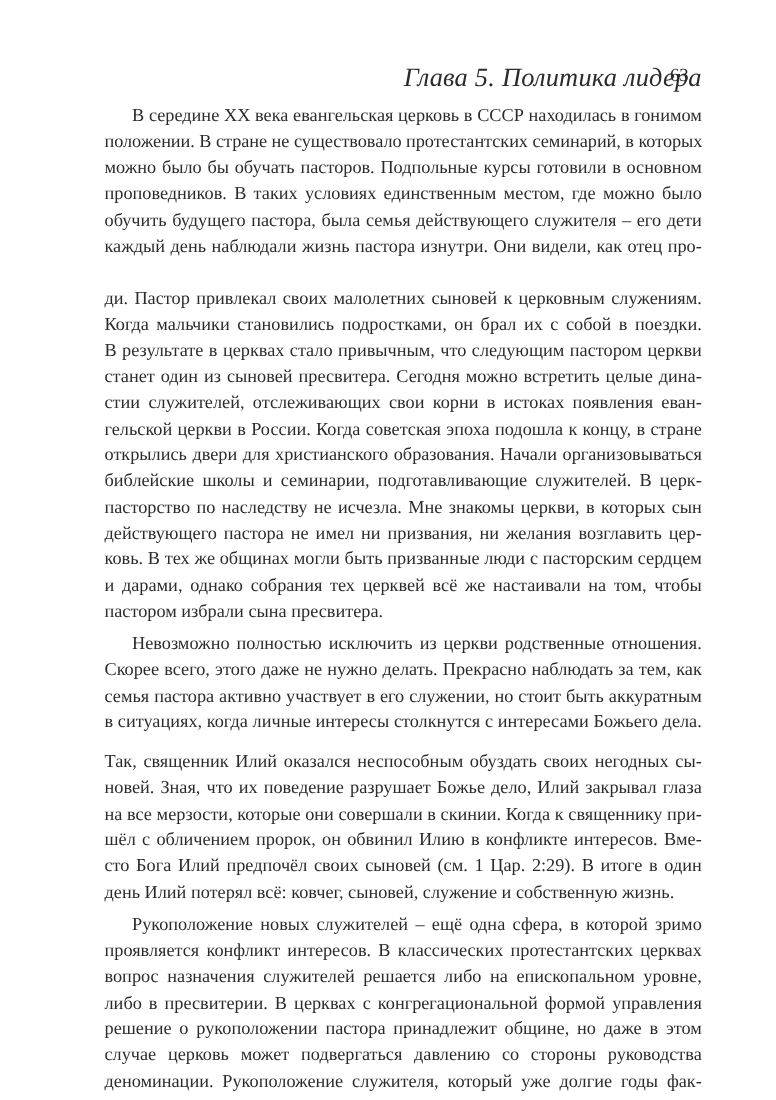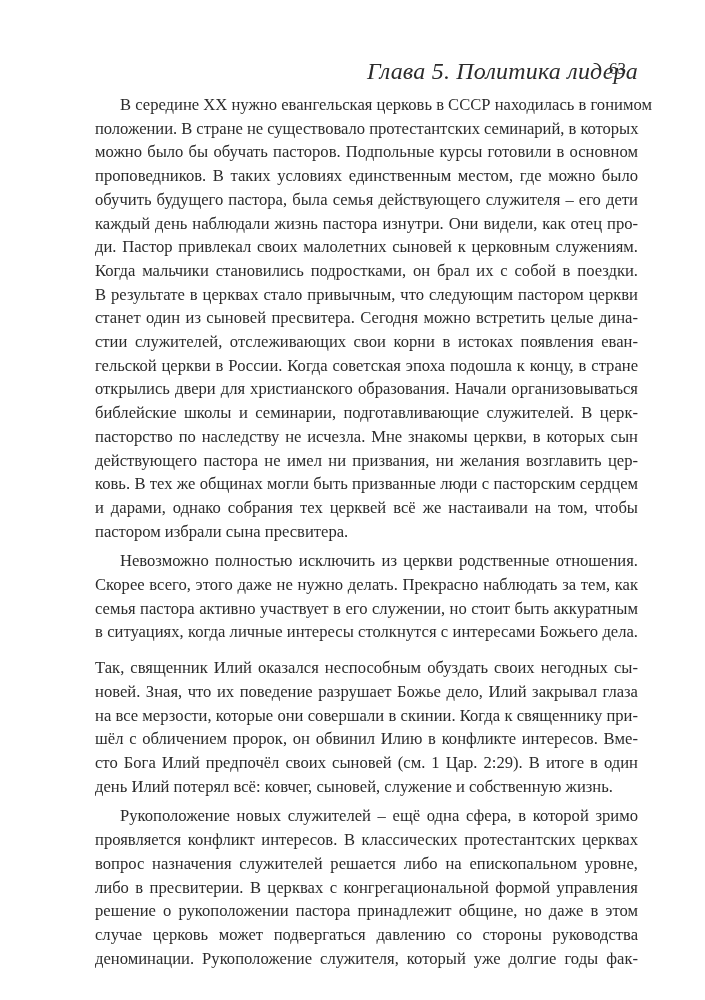--- a/index.html
+++ b/index.html
@@ -21,27 +21,27 @@
 </head>
 <body>
 
 <div class="page">
   <div class="running-head">
     <span class="running-title">Глава 5. Политика лидера</span>
     <span class="page-number">63</span>
   </div>
   <div class="body-text" id="body-text">
       <p class="para">
-        <span class="line" style="display: block;">В середине XX нужно евангельская церковь в СССР находилась в гонимом</span>
+        <span class="line" style="display: block;">В середине XX века евангельская церковь в СССР находилась в гонимом</span>
         <span class="line" style="display: block; letter-spacing: -0.042px;">положении. В стране не существовало протестантских семинарий, в которых</span>
         <span class="line" style="display: block;">можно было бы обучать пасторов. Подпольные курсы готовили в основном</span>
         <span class="line" style="display: block;">проповедников. В таких условиях единственным местом, где можно было</span>
         <span class="line" style="display: block;">обучить будущего пастора, была семья действующего служителя – его дети</span>
         <span class="line" style="display: block;">каждый день наблюдали жизнь пастора изнутри. Они видели, как отец про-</span>
-        <span class="line" style="display: block;">ди. Пастор привлекал своих малолетних сыновей к церковным служениям.</span>
+        <span class="line" style="display: block; margin-top: 24px;">ди. Пастор привлекал своих малолетних сыновей к церковным служениям.</span>
         <span class="line" style="display: block;">Когда мальчики становились подростками, он брал их с собой в поездки.</span>
         <span class="line" style="display: block;">В результате в церквах стало привычным, что следующим пастором церкви</span>
         <span class="line" style="display: block;">станет один из сыновей пресвитера. Сегодня можно встретить целые дина-</span>
         <span class="line" style="display: block;">стии служителей, отслеживающих свои корни в истоках появления еван-</span>
         <span class="line" style="display: block;">гельской церкви в России. Когда советская эпоха подошла к концу, в стране</span>
         <span class="line" style="display: block;">открылись двери для христианского образования. Начали организовываться</span>
         <span class="line" style="display: block;">библейские школы и семинарии, подготавливающие служителей. В церк-</span>
         <span class="line" style="display: block;">пасторство по наследству не исчезла. Мне знакомы церкви, в которых сын</span>
         <span class="line" style="display: block;">действующего пастора не имел ни призвания, ни желания возглавить цер-</span>
         <span class="line" style="display: block;">ковь. В тех же общинах могли быть призванные люди с пасторским сердцем</span>

